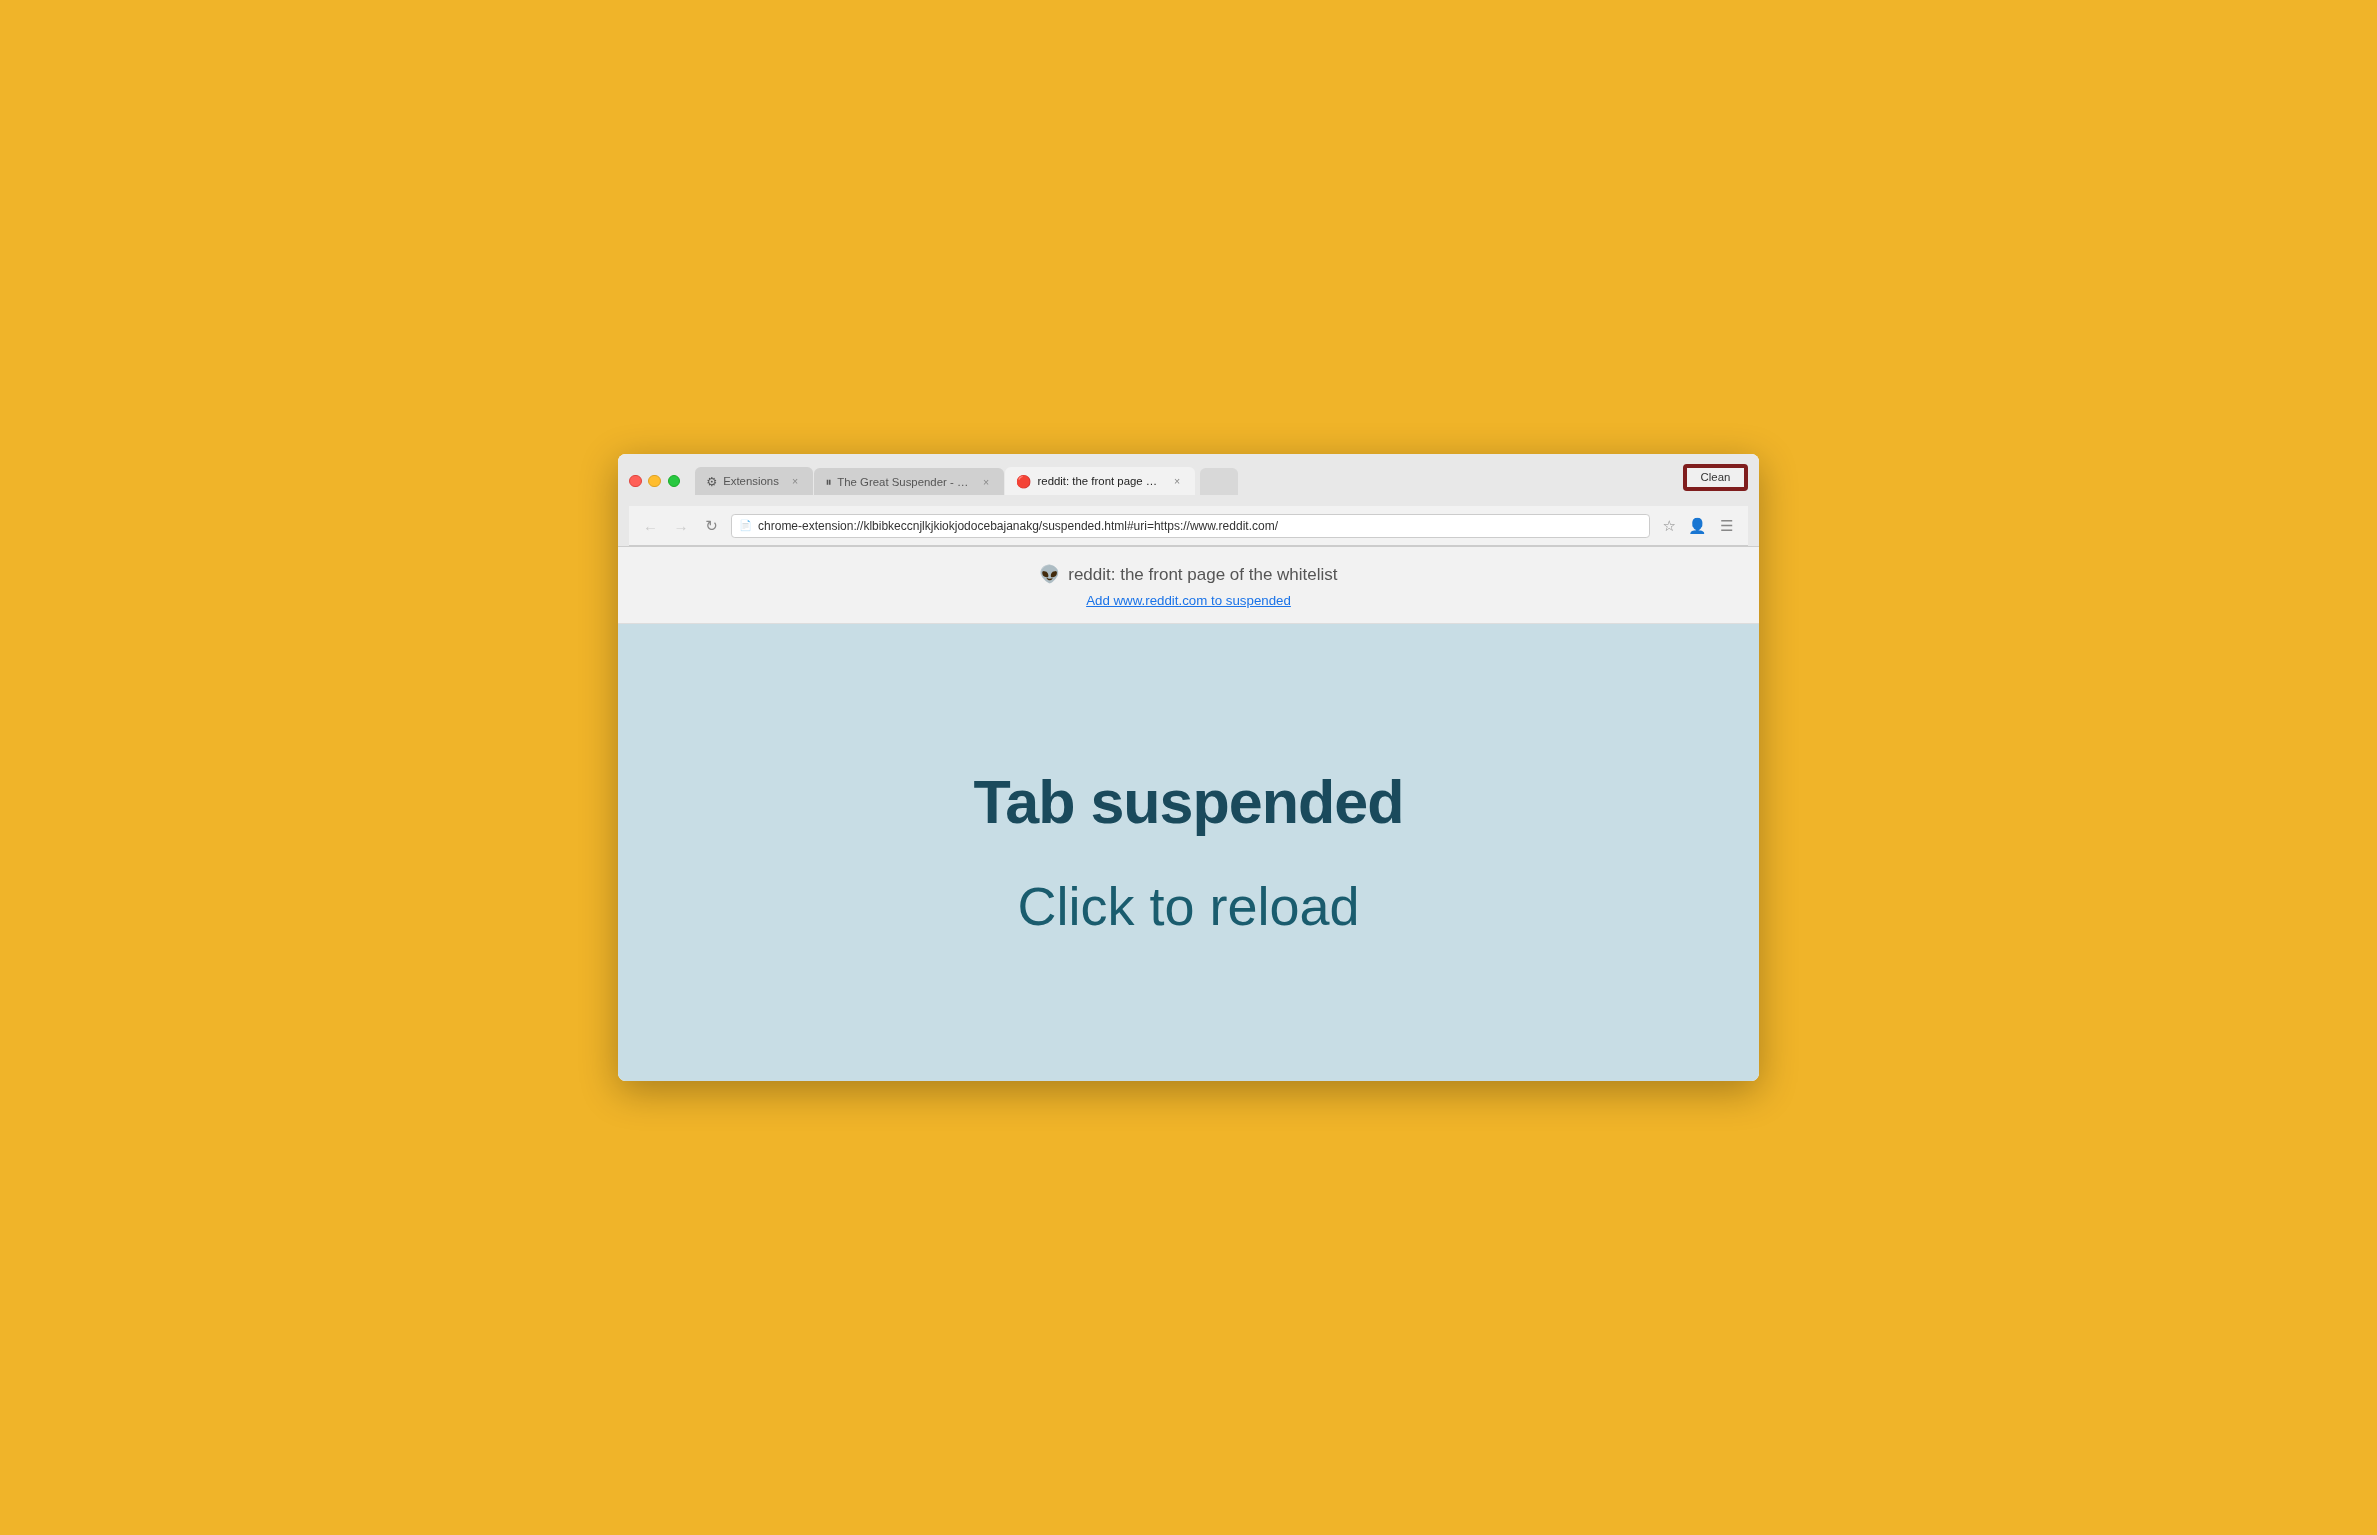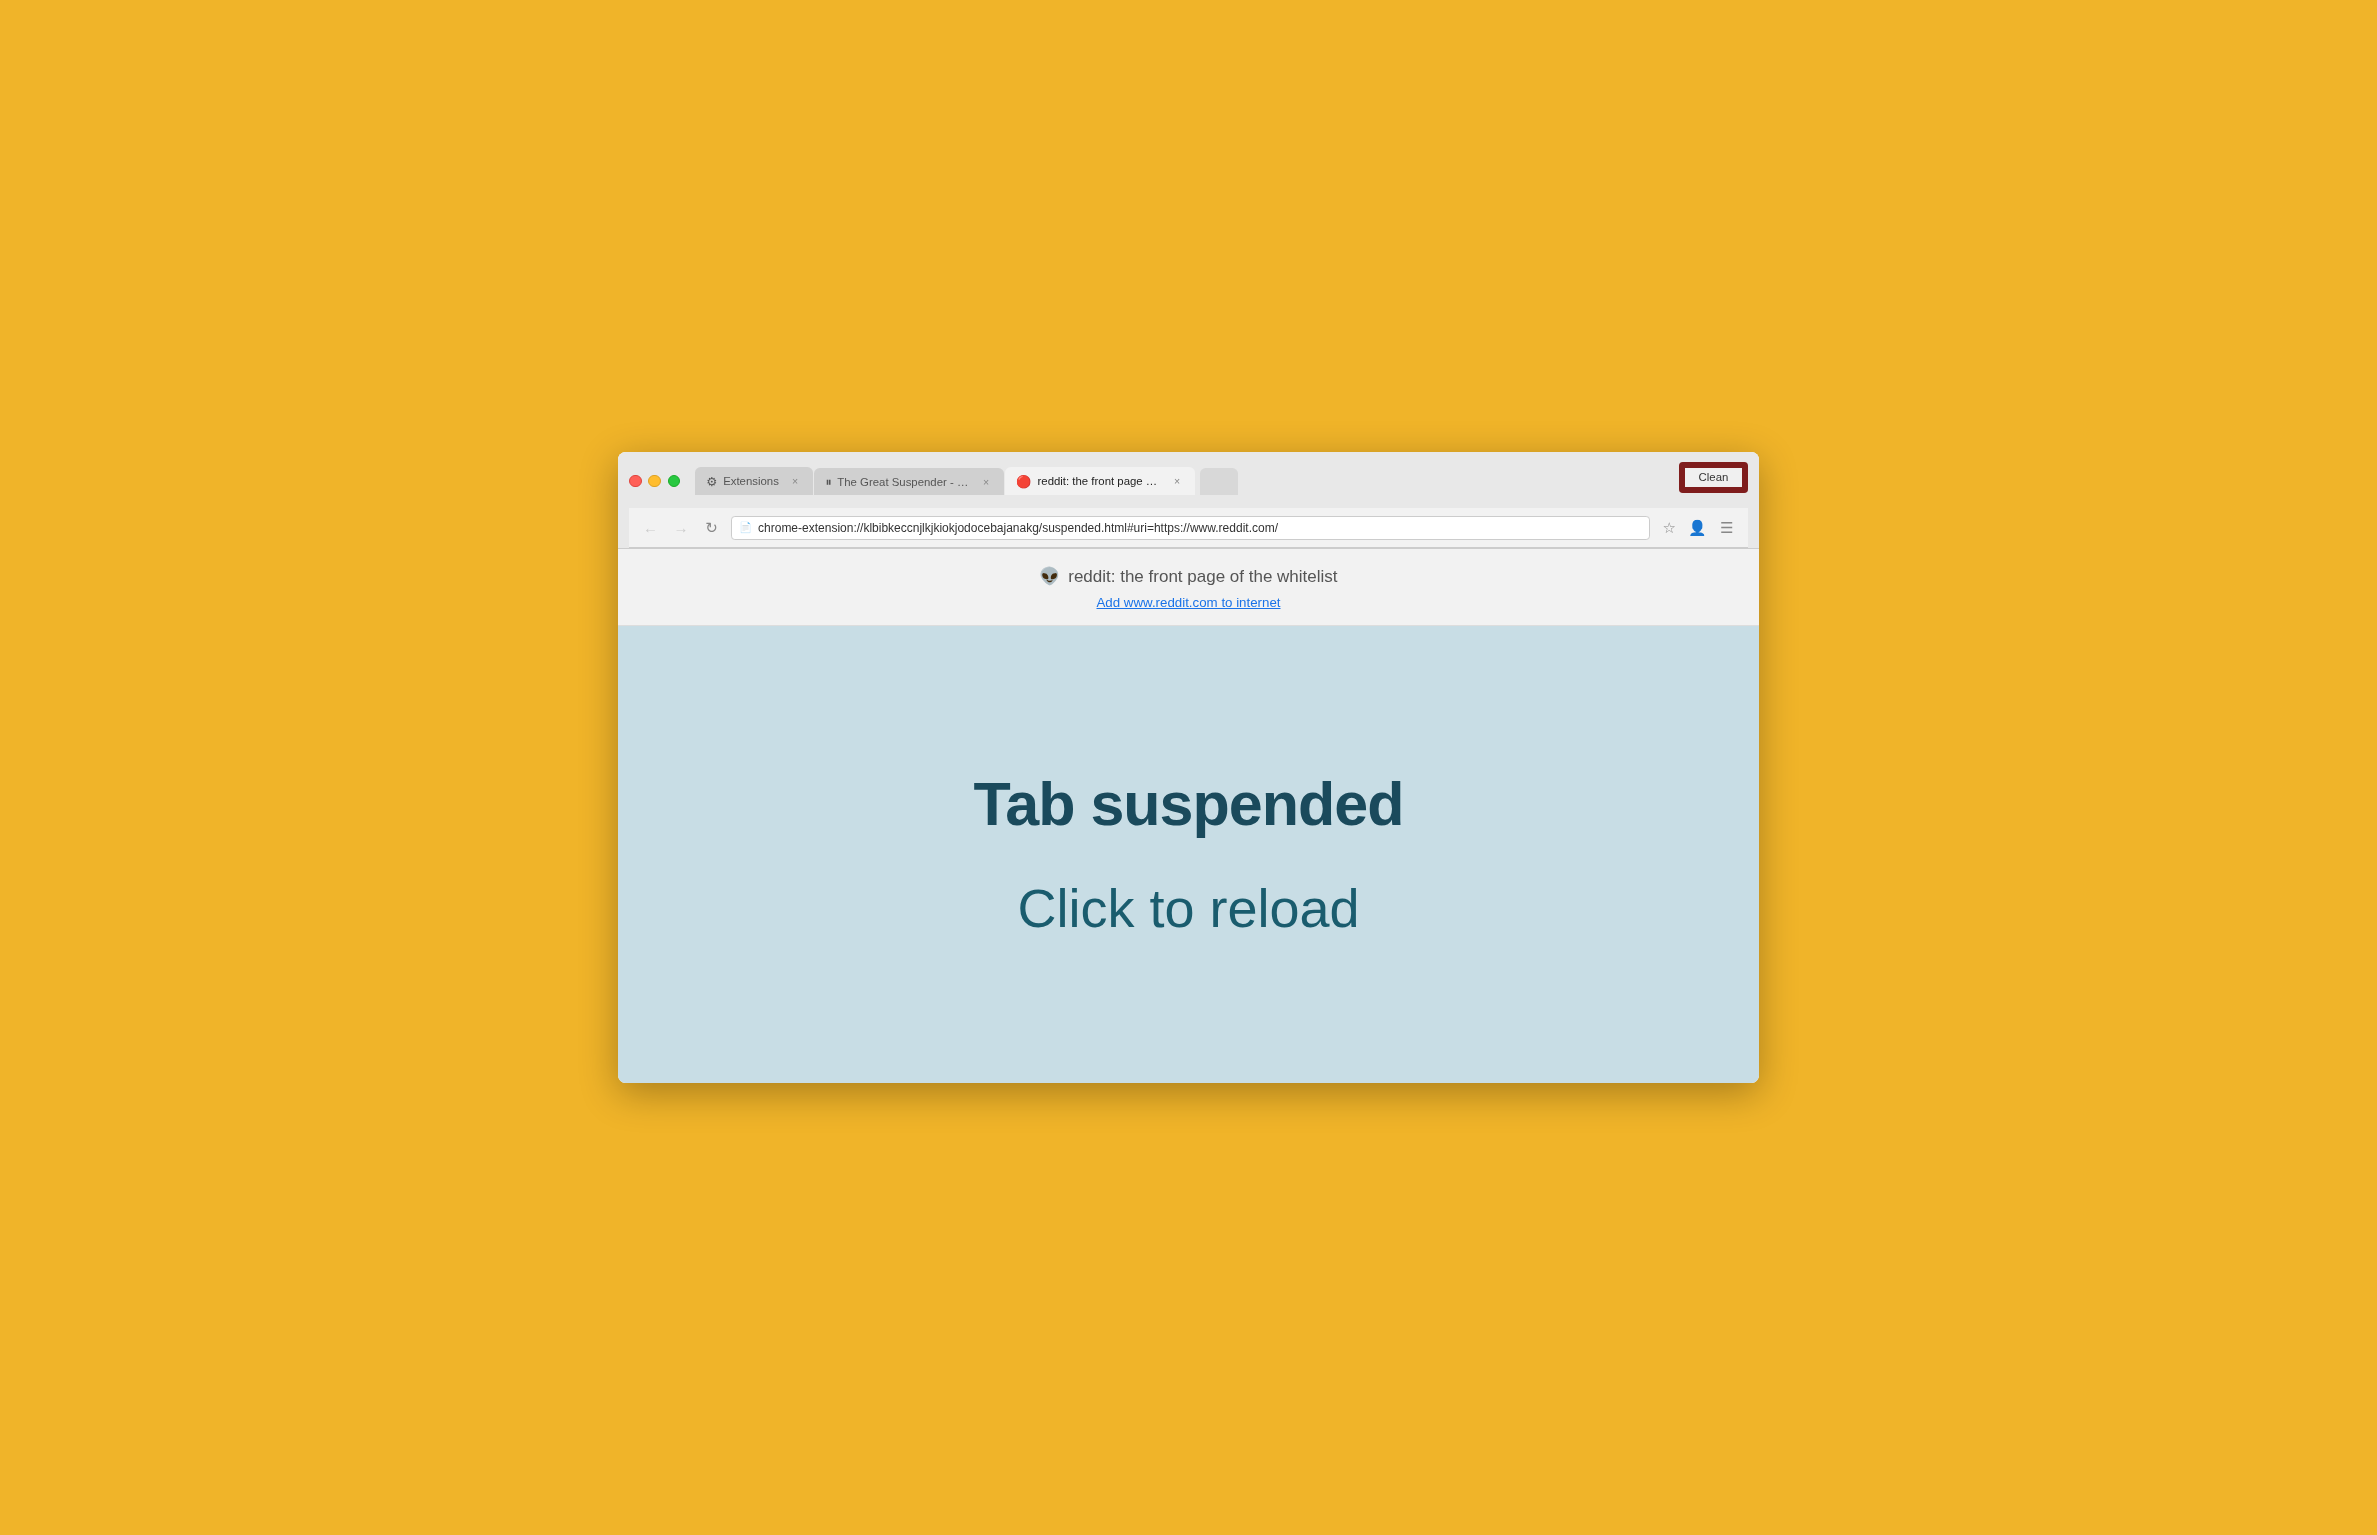--- a/index.html
+++ b/index.html
@@ -114,21 +114,21 @@
       height: 27px;
       background: #d8d8d8;
       border-radius: 5.7px 5.7px 0 0;
       margin-left: 3.8px;
     }
 
     .clean-button {
       margin-left: auto;
       padding: 3.8px 13.3px;
       background: #f0f0f0;
-      border: 6px solid #7f1d1d;
+      border: 4px solid #7f1d1d;
       border-radius: 3.8px;
       font-size: 11.4px;
       color: #333;
       cursor: pointer;
       margin-bottom: 7.6px;
     }
 
     
     .address-bar {
       display: flex;
@@ -313,21 +313,21 @@
         <button class="menu-btn">☰</button>
       </div>
     </div>
   </div>
 
   <div class="page-header">
     <div class="site-title">
       <span class="reddit-icon">👽</span>
       <span>reddit: the front page of the whitelist</span>
     </div>
-    <a class="whitelist-link">Add www.reddit.com to internet</a>
+    <a class="whitelist-link">Add www.reddit.com to suspended</a>
   </div>
 
   <div class="page-content">
     <div class="suspended-title">Tab suspended</div>
     <div class="click-to-reload">Click to reload</div>
   </div>
 
 </div>
 
 

